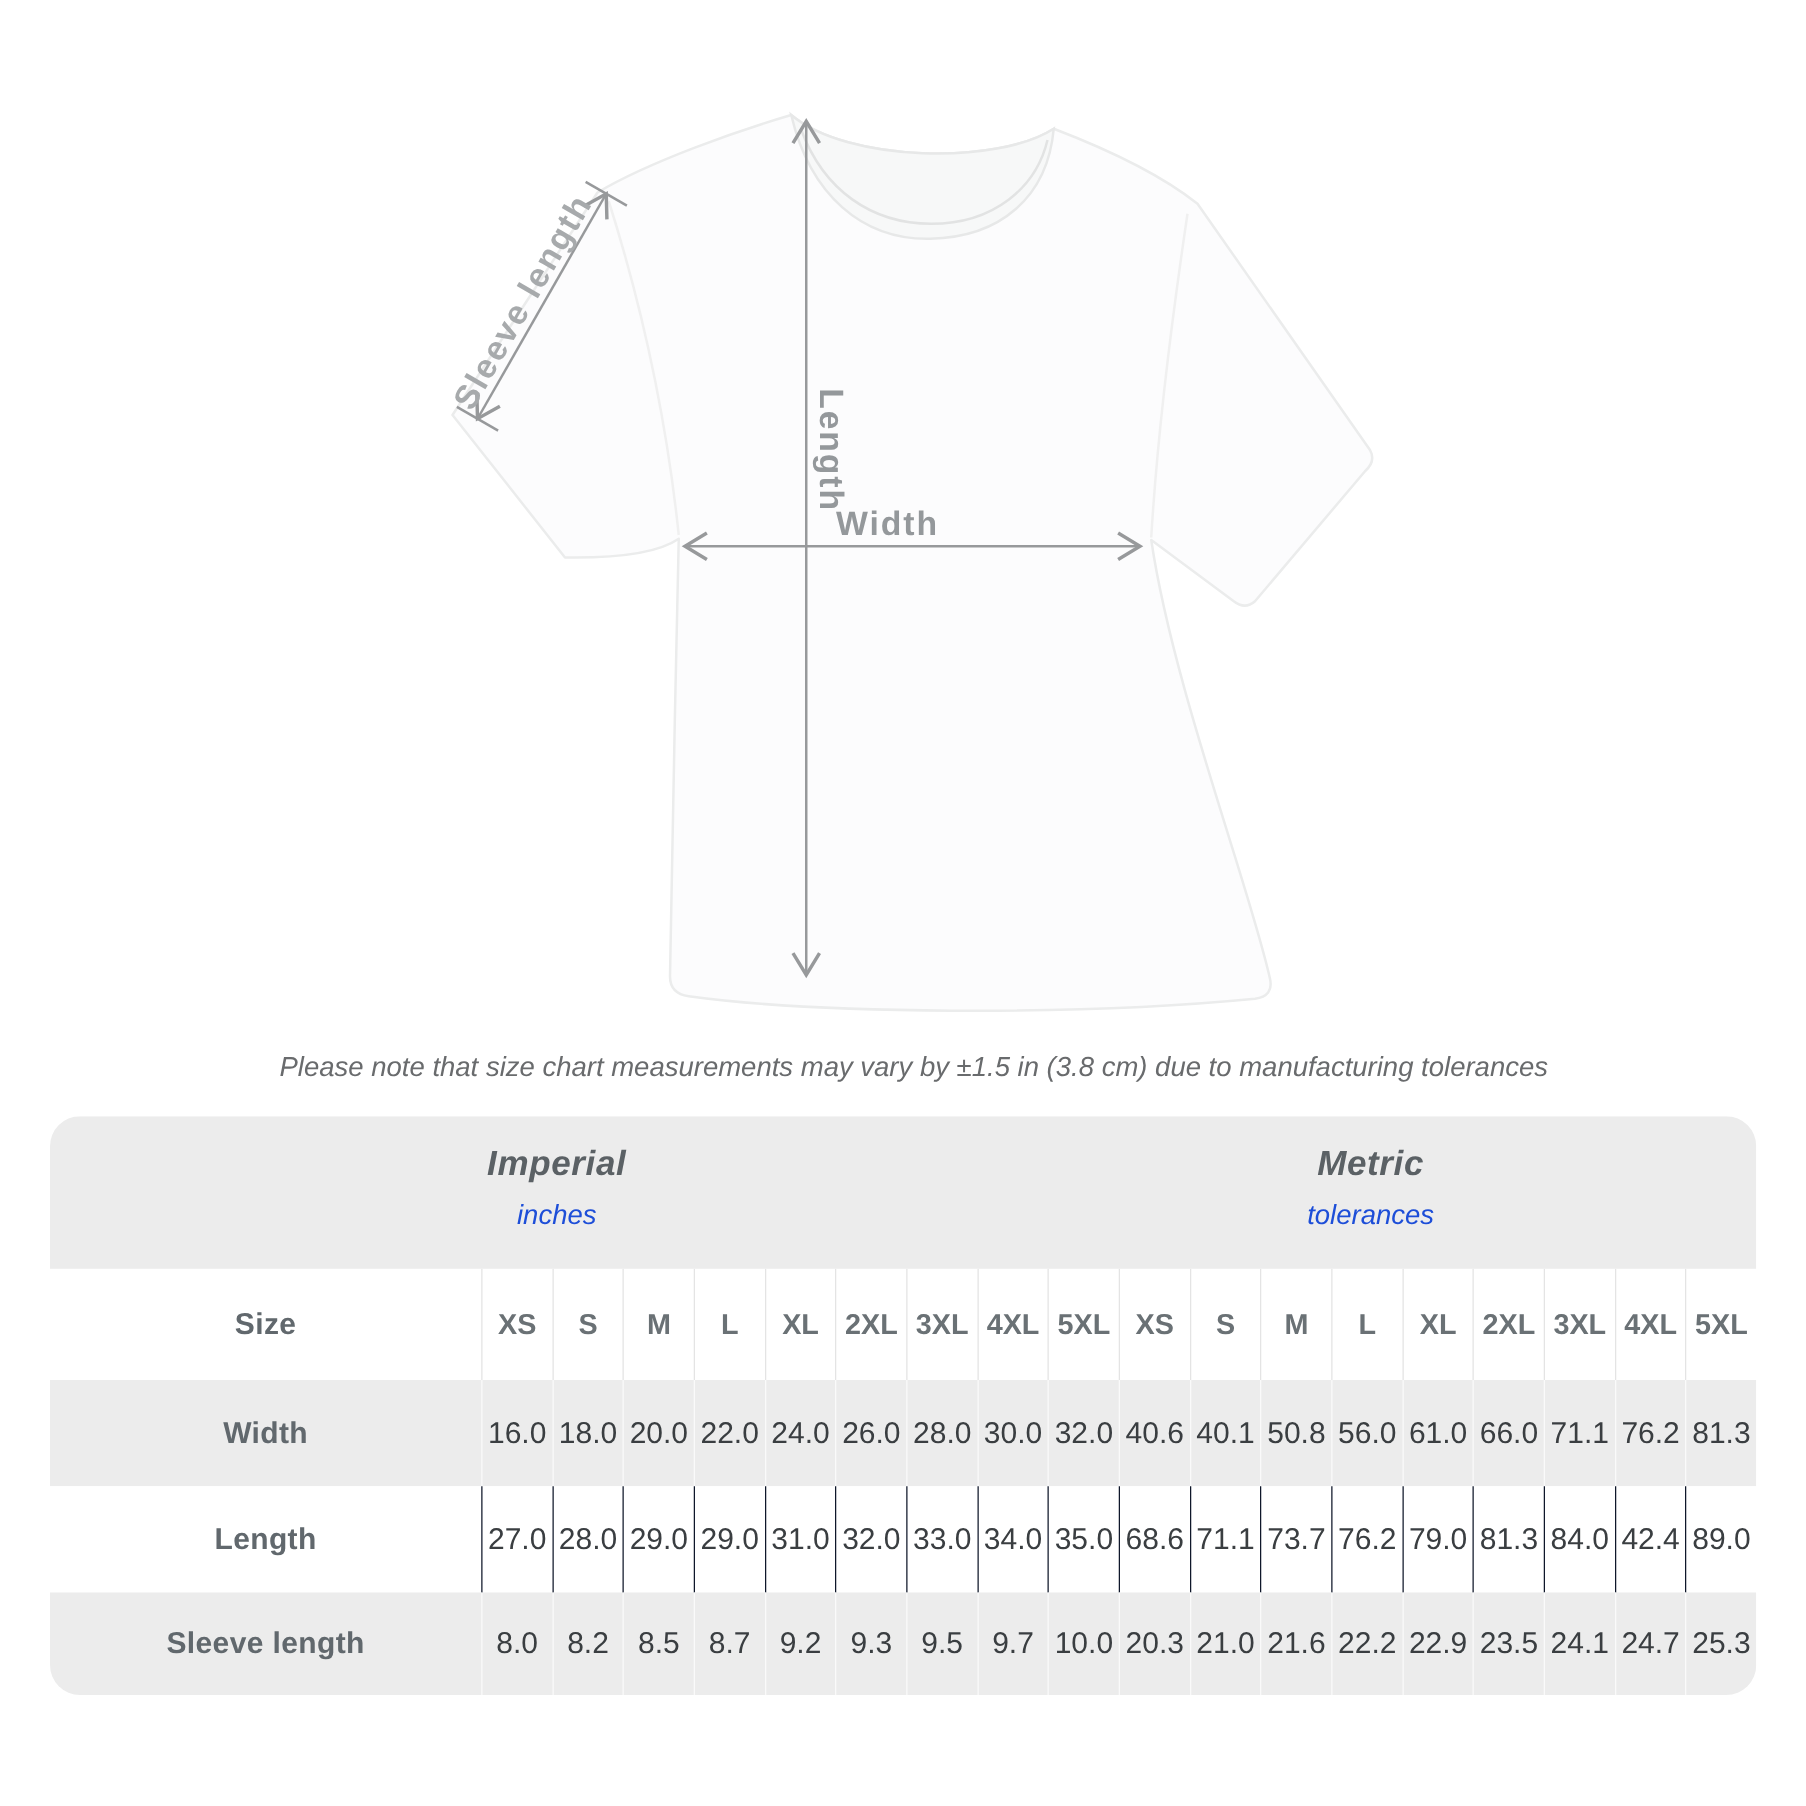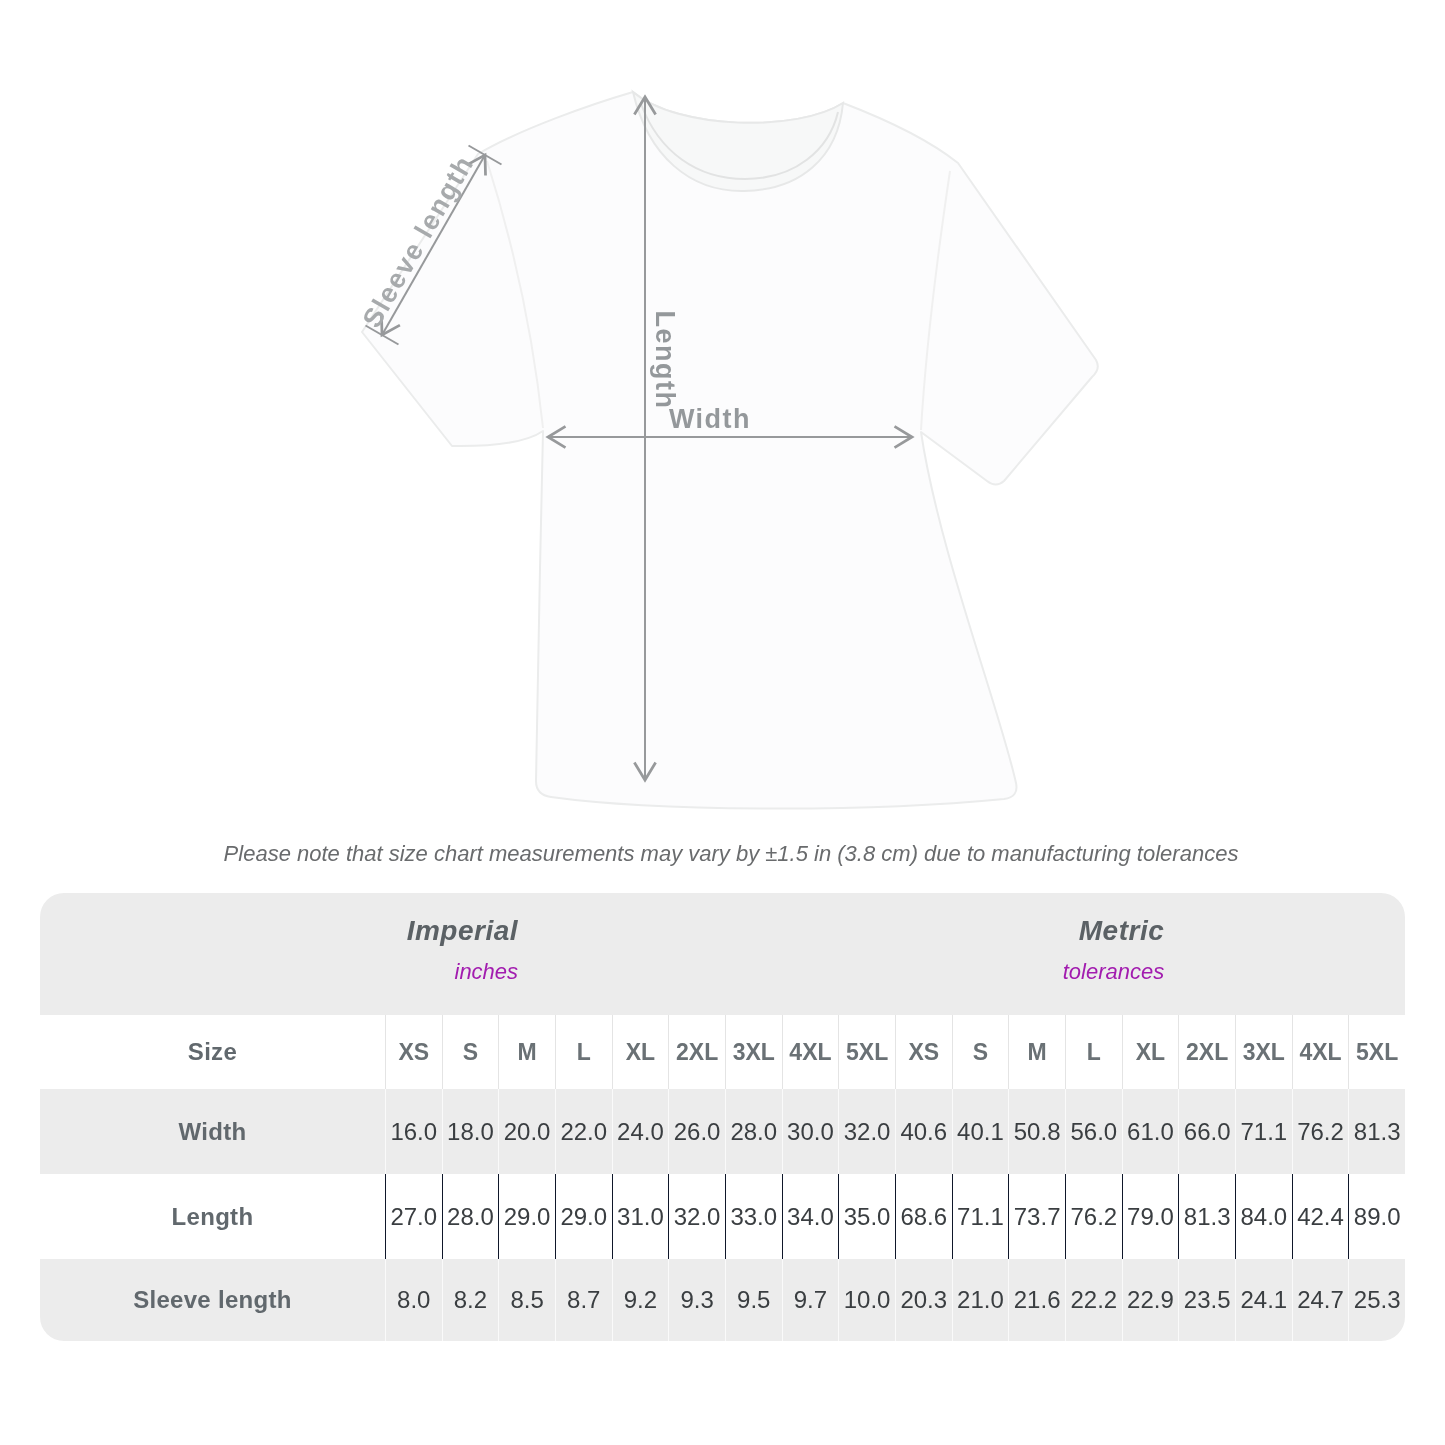--- a/index.html
+++ b/index.html
@@ -10,30 +10,30 @@
   .shirt-label{font-family:"Liberation Sans",sans-serif;font-size:27px;font-weight:bold;fill:#a7aaac;letter-spacing:1.5px;}
   .shirt-label.dark{fill:#94989b;}
 
   .title-block{text-align:center;margin-top:6px;}
   .page-title{margin:0 0 13px 0;font-size:35px;font-weight:bold;color:#343434;letter-spacing:.5px;}
   .page-subtitle{margin:0;font-size:22px;font-style:italic;color:#696b6d;padding-left:17px;}
 
   .size-table{width:1365px;margin:26px auto 0 auto;border-radius:24px;overflow:hidden;}
 
   .units-band{position:relative;height:122px;background:#ececec;}
-  .unit-group{position:absolute;top:22px;transform:translateX(-50%);text-align:right;white-space:nowrap;margin-left:17px;}
+  .unit-group{position:absolute;top:22px;transform:translateX(-50%);text-align:center;white-space:nowrap;}
   .unit-group.imperial{left:29.7%;}
   .unit-group.metric{left:77.4%;}
   .unit-name{font-size:28px;font-weight:bold;font-style:italic;color:#5b6165;letter-spacing:.5px;}
-  .unit-sub{margin-top:12px;font-size:22px;font-style:italic;color:#a21caf;}
+  .unit-sub{margin-top:12px;font-size:22px;font-style:italic;color:#1d4ed8;}
 
   .trow{display:grid;grid-template-columns:25.27% repeat(18,1fr);}
   .trow .cell{display:flex;align-items:center;justify-content:center;}
 
-  .size-row{height:74px;background:#ffffff;}
+  .size-row{height:89px;background:#ffffff;}
   .data-row{height:85px;}
   .data-row.last{height:82px;}
   .data-row.gray{background:#ececec;}
   .data-row.white{background:#ffffff;}
 
   .size-row .cell:nth-child(n+2){border-left:1px solid #e4e4e4;}
   .data-row.white .cell:nth-child(n+2){border-left:1px solid #0f172a;}
   .data-row.gray .cell:nth-child(n+2){border-left:1px solid #fafafa;}
 
   .cell.label{font-size:24px;font-weight:bold;color:#61686d;letter-spacing:.3px;}

